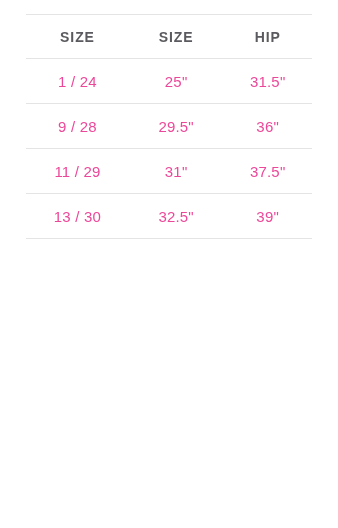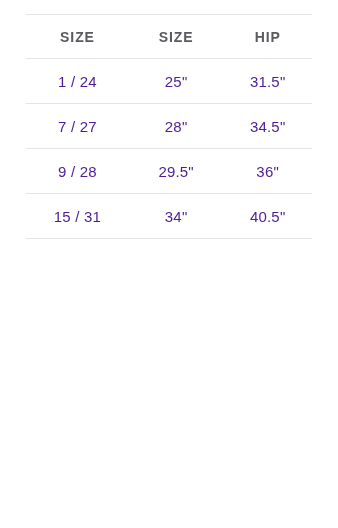--- a/index.html
+++ b/index.html
@@ -44,21 +44,21 @@
     text-align: center;
     padding: 14px 0 13px 0;
     border-top: 1px solid #e4e4e4;
     border-bottom: 1px solid #e4e4e4;
     white-space: nowrap;
   }
 
   table.size-chart tbody td {
     font-size: 15px;
     font-weight: normal;
-    color: #4c1d95;
+    color: #ec4899;
     text-align: center;
     padding: 14px 0 13px 0;
     border-bottom: 1px solid #e4e4e4;
     white-space: nowrap;
     letter-spacing: 0.2px;
   }
 </style>
 </head>
 <body>
 
@@ -76,29 +76,29 @@
         <th>HIP</th>
       </tr>
     </thead>
     <tbody>
       <tr>
         <td>1 / 24</td>
         <td>25"</td>
         <td>31.5"</td>
       </tr>
       <tr>
-        <td>7 / 27</td>
-        <td>28"</td>
-        <td>34.5"</td>
-      </tr>
-      <tr>
         <td>9 / 28</td>
         <td>29.5"</td>
         <td>36"</td>
       </tr>
       <tr>
-        <td>15 / 31</td>
-        <td>34"</td>
-        <td>40.5"</td>
+        <td>11 / 29</td>
+        <td>31"</td>
+        <td>37.5"</td>
+      </tr>
+      <tr>
+        <td>13 / 30</td>
+        <td>32.5"</td>
+        <td>39"</td>
       </tr>
     </tbody>
   </table>
 </div>
 
 </body></html>

